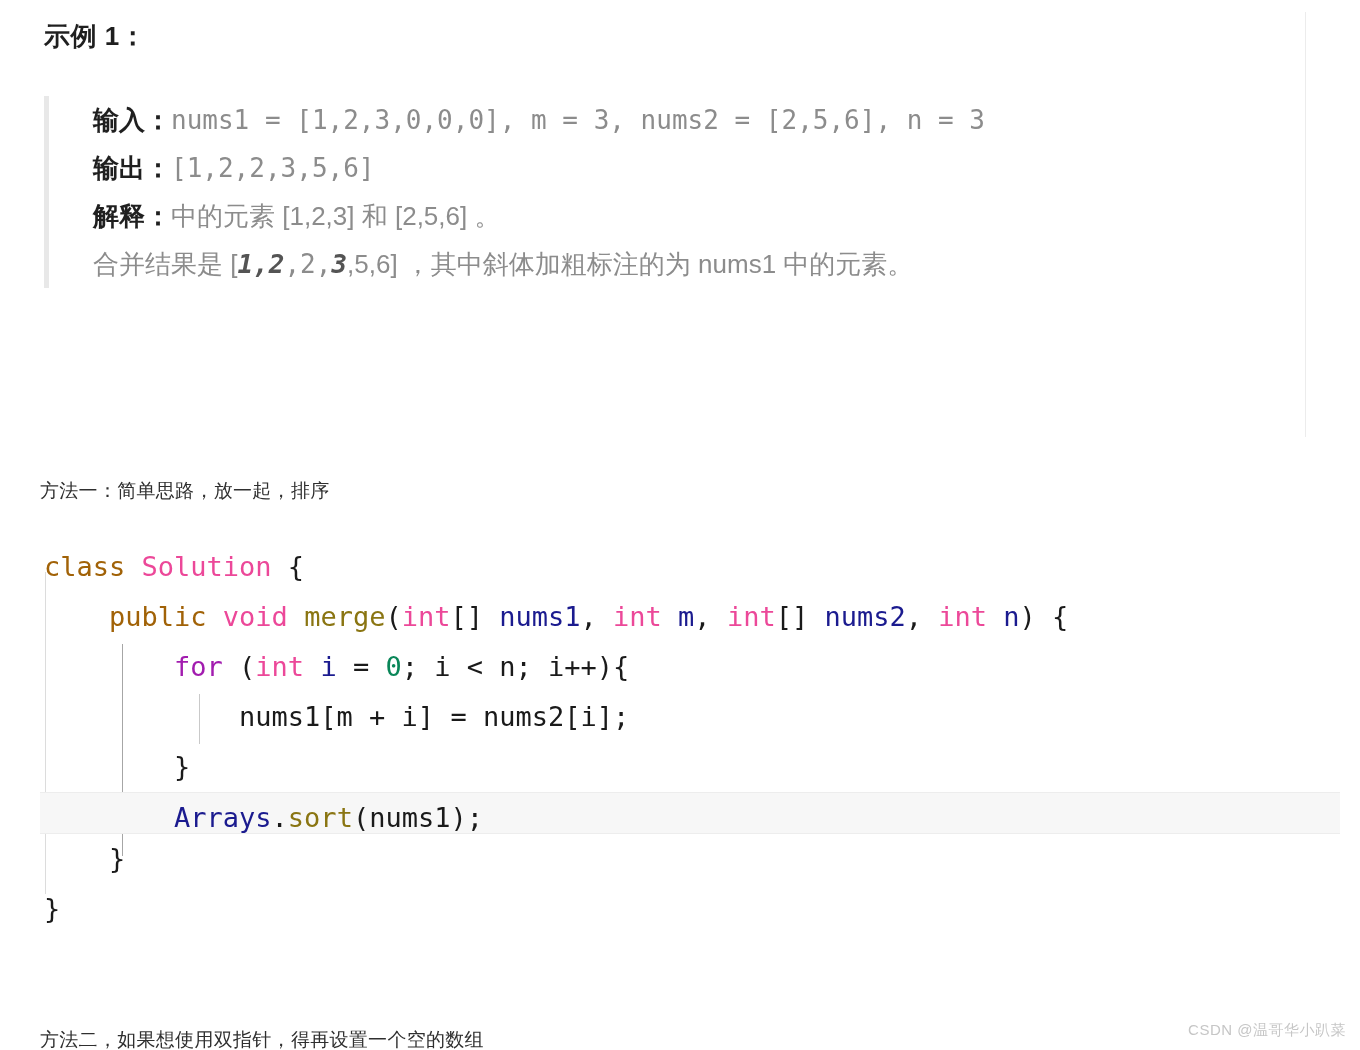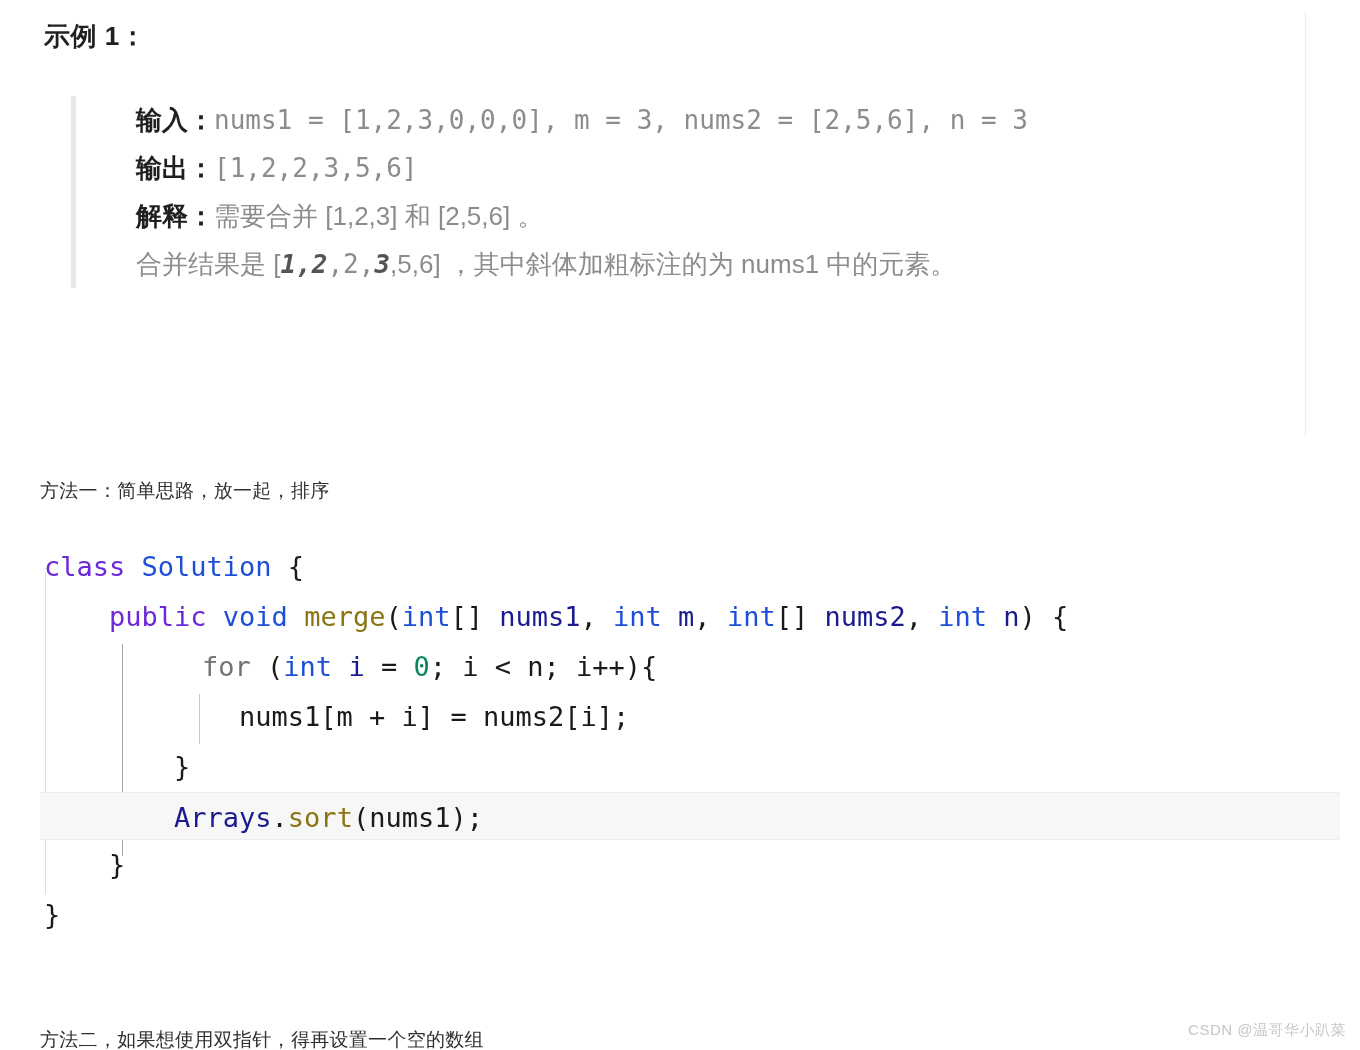--- a/index.html
+++ b/index.html
@@ -35,22 +35,21 @@
   }
 
   
   .quote-wrap {
     position: absolute;
     left: 44px;
     top: 96px;
     width: 1108px;
     border-left: 5px solid #e8e8e8;
     box-sizing: border-box;
-    padding-left: 60px;
-    margin-left: 27px;
+    padding-left: 44px;
   }
   .quote-line {
     font-family: "DejaVu Sans Mono", "Liberation Mono", monospace;
     font-size: 26px;
     line-height: 48px;
     color: #8c8c8c;
     white-space: normal;
     word-break: break-word;
   }
   .quote-line .lbl {
@@ -104,39 +103,39 @@
   .code-line {
     position: relative;
     height: 50px;
     padding-left: 4px;
     box-sizing: border-box;
   }
   .code-line.hl {
     background: #f7f7f7;
     border-top: 1px solid #ededed;
     border-bottom: 1px solid #ededed;
-    height: 48px;
+    height: 42px;
   }
 
   
   .guide {
     position: absolute;
     width: 1px;
     background: #d7d7d7;
   }
   .guide.g1 { left: 45px;  top: 572px; height: 322px; background: #dcdcdc; }
   .guide.g2 { left: 122px; top: 644px; height: 212px; background: #a6a6a6; }
   .guide.g3 { left: 199px; top: 694px; height: 50px;  background: #c9c9c9; }
 
   
-  .t-kw    { color: #6d28d9; }          
-  .t-type  { color: #1d4ed8; margin-top: 40px; }          
+  .t-kw    { color: #a16207; }          
+  .t-type  { color: #ec4899; margin-top: 40px; }          
   .t-fn    { color: #8a7512; }          
   .t-var   { color: #1b1b8f; }          
-  .t-ctl   { color: #737373; margin-left: 28px; }          
+  .t-ctl   { color: #a21caf; }          
   .t-num   { color: #098658; }          
   .t-plain { color: #1a1a1a; }
 
   
   .watermark {
     position: absolute;
     right: 14px;
     bottom: 10px;
     font-size: 15px;
     color: #c6c6c6;
@@ -153,21 +152,21 @@
   <div class="scroll-edge"></div>
 
   <div class="quote-wrap">
     <div class="quote-line">
       <span class="lbl">输入：</span><span>nums1 = [1,2,3,0,0,0], m = 3, nums2 = [2,5,6], n = 3</span>
     </div>
     <div class="quote-line">
       <span class="lbl">输出：</span><span>[1,2,2,3,5,6]</span>
     </div>
     <div class="quote-line">
-      <span class="lbl">解释：</span><span class="cn">需要合并 [1,2,3] 和 [2,5,6] 。</span>
+      <span class="lbl">解释：</span><span class="cn">中的元素 [1,2,3] 和 [2,5,6] 。</span>
     </div>
     <div class="quote-line">
       <span class="cn">合并结果是 [</span><em class="bi">1,2</em><span>,2,</span><em class="bi">3</em><span class="cn">,5,6] ，其中斜体加粗标注的为 nums1 中的元素。</span>
     </div>
   </div>
 
   <div class="para para-1">方法一：简单思路，放一起，排序</div>
 
   <div class="guide g1"></div>
   <div class="guide g2"></div>

